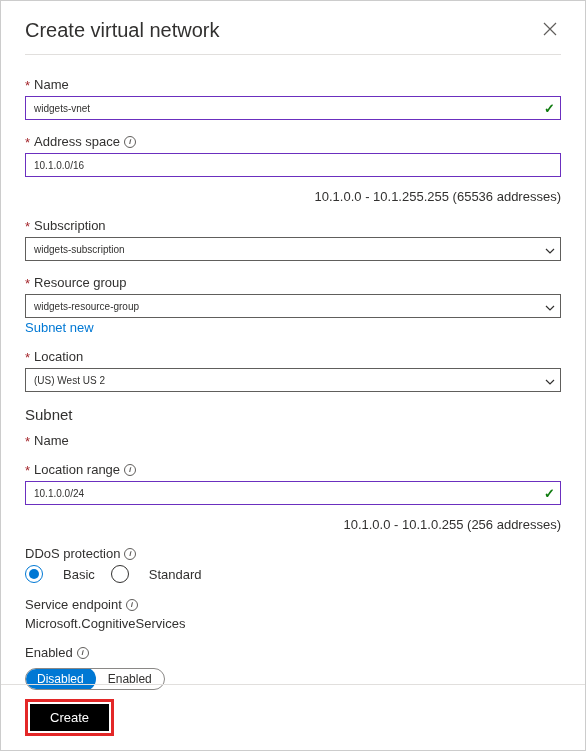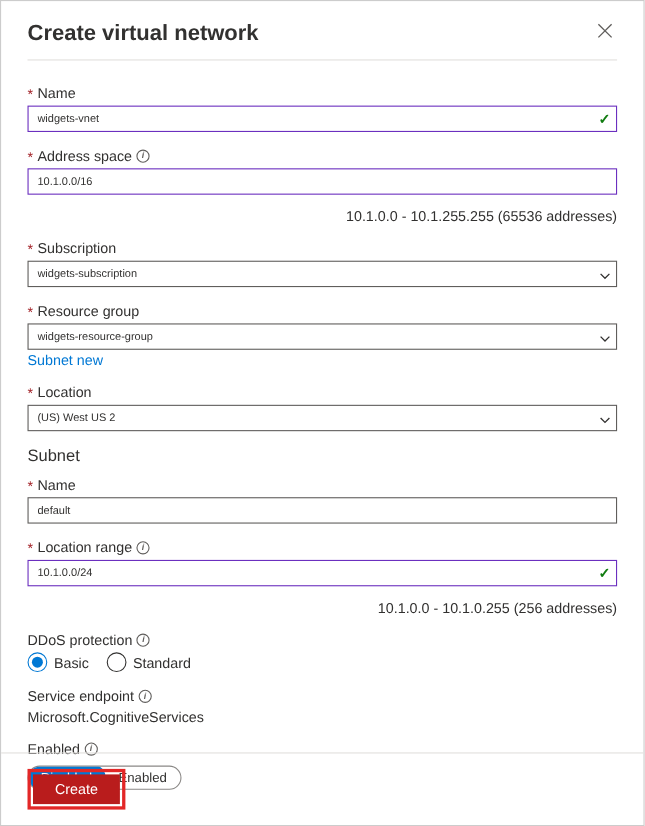--- a/index.html
+++ b/index.html
@@ -19,21 +19,21 @@
     .header {
       display: flex;
       justify-content: space-between;
       align-items: center;
       padding-bottom: 12px;
       border-bottom: 1px solid #e1dfdd;
       margin-bottom: 22px;
     }
     .header h1 {
       font-size: 20px;
-      font-weight: 700;
+      font-weight: 400;
       color: #323130;
     }
     .close-btn {
       font-size: 16px;
       color: #605e5c;
       cursor: pointer;
       background: none;
       border: none;
       padding: 2px 4px;
     }
@@ -126,21 +126,21 @@
       margin-bottom: 10px;
     }
     .radio-group {
       display: flex;
       gap: 16px;
       margin-top: 4px;
     }
     .radio-item {
       display: flex;
       align-items: center;
-      gap: 6px;
+      gap: 20px;
       cursor: pointer;
       font-size: 13px;
     }
     .radio-circle {
       width: 18px; height: 18px;
       border-radius: 50%;
       border: 1px solid #323130;
       display: flex;
       align-items: center;
       justify-content: center;
@@ -185,21 +185,21 @@
       bottom: 0; left: 0; right: 0;
       border-top: 1px solid #e1dfdd;
       padding: 14px 24px;
     }
     .highlight-box {
       display: inline-block;
       border: 3px solid #e32727;
       padding: 2px;
     }
     .create-btn {
-      background: #b91c1c;
+      background: #000000;
       color: #fff;
       border: none;
       font-size: 13px;
       padding: 6px 20px;
       cursor: pointer;
       font-family: inherit;
     }
   </style>
 </head>
 <body>
@@ -278,23 +278,20 @@
           </svg></span>
     </div>
   </div>
 
   <div class="section-heading">Subnet</div>
 
   <div class="field">
     <div class="field-label">
       <span class="req">*</span>
       <span>Name</span>
-    </div>
-    <div class="input-wrap">
-      <input class="text-input" type="text" value="default" style="">
     </div>
   </div>
 
   <div class="field">
     <div class="field-label">
       <span class="req">*</span>
       <span>Location range</span>
       <span class="info-icon"></span>
     </div>
     <div class="input-wrap">

